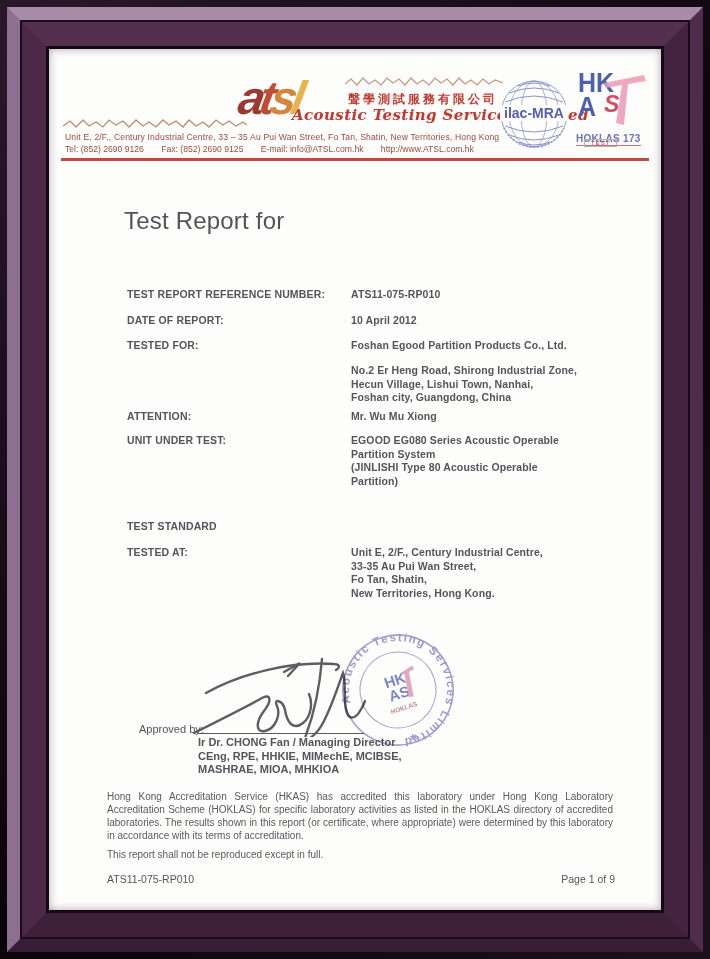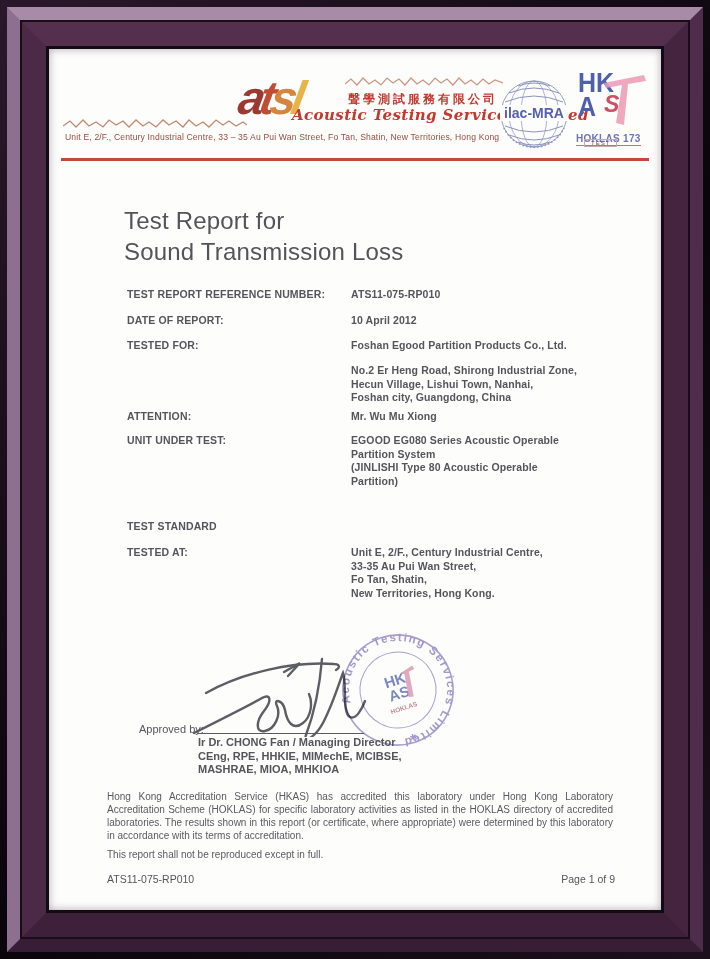--- a/index.html
+++ b/index.html
@@ -74,20 +74,26 @@
     <span class="l-a">a</span><span class="l-t">t</span><span class="l-s">s</span><span class="l-l">l</span>
   </div>
 
   <svg class="abs" style="left:296px;top:27px" width="158" height="13" viewBox="0 0 158 13">
     <polyline points="0,8 6,3 12,9 18,2 24,8 30,4 36,9 42,2 48,7 54,3 60,9 66,2 72,8 78,4 84,9 90,2 96,7 102,3 108,9 114,2 120,8 126,4 132,9 138,3 144,8 150,4 158,7" fill="none" stroke="#c99582" stroke-width="1.2"></polyline>
   </svg>
 
   <div class="abs cn">聲學測試服務有限公司</div>
   <div class="abs script-name">Acoustic Testing Services Limited</div>
   <div class="abs addr1">Unit E, 2/F., Century Industrial Centre, 33 – 35 Au Pui Wan Street, Fo Tan, Shatin, New Territories, Hong Kong</div>
+  <div class="abs addr2">
+    <span>Tel: (852) 2690 9126</span>
+    <span>Fax: (852) 2690 9125</span>
+    <span>E-mail: info@ATSL.com.hk</span>
+    <span>http://www.ATSL.com.hk</span>
+  </div>
   <div class="abs rule"></div>
 
   <svg class="abs ilac" width="72" height="72" viewBox="0 0 72 72">
     <g fill="none" stroke="#8d93c0" stroke-width="1">
       <circle cx="36" cy="36" r="33" stroke-width=".9"></circle>
       <path d="M7,24 Q36,12 65,24"></path>
                     <path d="M11,15 Q36,5 61,15"></path>
                     <path d="M20,8 Q36,2 52,8"></path>
       <path d="M7,48 Q36,60 65,48"></path>
                     <path d="M11,57 Q36,67 61,57"></path>
@@ -106,21 +112,20 @@
     <svg style="position:absolute;left:22px;top:0" width="56" height="60" viewBox="0 0 56 60">
       <path d="M6,14 L46,6 L48,12 L30,15 L26,56 L18,54 L24,16 L8,19 Z" fill="#eb9ab6" opacity=".85"></path>
     </svg>
     <span class="hkas-s">S</span>
     <span class="hkas-cap">HOKLAS 173</span>
     <span class="hkas-sub">TEST</span>
   </div>
 
   <div class="abs title">
     <div>Test Report for</div>
-    <div>Sound Transmission Loss</div>
   </div>
 
   <div class="abs row-label" style="top:239px">TEST REPORT REFERENCE NUMBER:</div>
   <div class="abs row-value" style="top:239px">ATS11-075-RP010</div>
 
   <div class="abs row-label" style="top:265px">DATE OF REPORT:</div>
   <div class="abs row-value" style="top:265px">10 April 2012</div>
 
   <div class="abs row-label" style="top:290px">TESTED FOR:</div>
   <div class="abs row-value" style="top:290px">Foshan Egood Partition Products Co., Ltd.</div>

